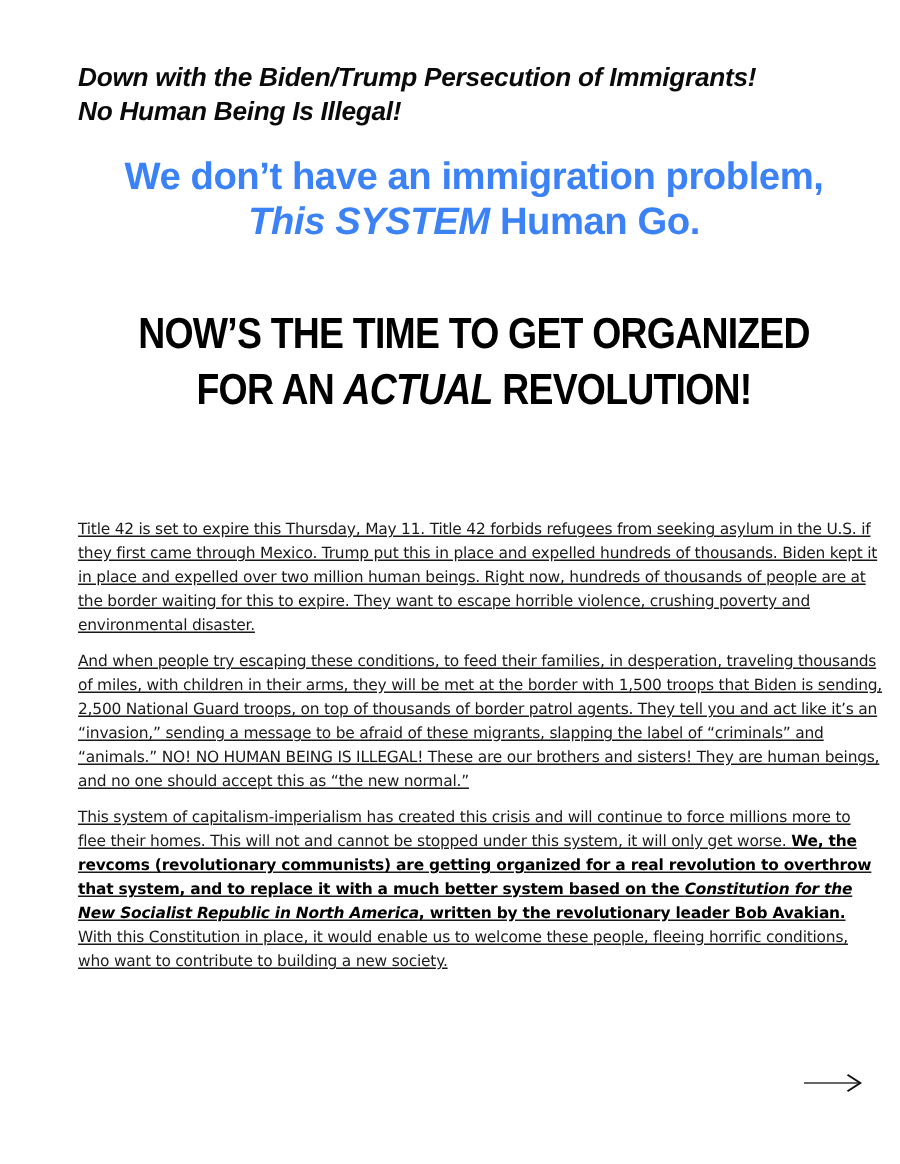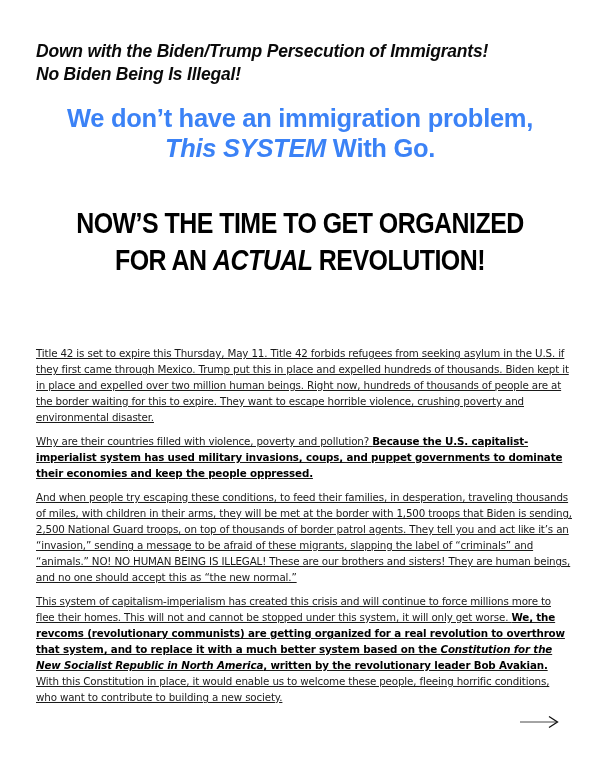--- a/index.html
+++ b/index.html
@@ -1,17 +1,17 @@
 <!DOCTYPE html>
 <html><head>
 <meta charset="utf-8">
 <style>
   html, body { margin: 0; padding: 0; background: #ffffff; }
   body { width: 600px; height: 776px; position: relative; overflow: hidden; color: #111; }
-  .page { position: absolute; left: 0; top: 0; width: 551px; height: 776px; }
+  .page { position: absolute; left: 16px; top: 0; width: 551px; height: 776px; }
 
   .kicker {
     position: absolute; left: 36px; top: 40px; width: 540px;
     font-family: "Liberation Sans", sans-serif;
     font-weight: bold; font-style: italic;
     font-size: 17.5px; line-height: 23px; letter-spacing: -0.2px;
     color: #0a0a0a;
   }
   .kicker div { white-space: nowrap; }
 
@@ -49,36 +49,35 @@
     position: absolute; left: 520px; top: 715px; width: 40px; height: 14px;
   }
 </style>
 </head>
 <body>
 
 <div class="page">
 
   <div class="kicker">
     <div>Down with the Biden/Trump Persecution of Immigrants!</div>
-    <div>No Biden Being Is Illegal!</div>
+    <div>No Human Being Is Illegal!</div>
   </div>
 
   <div class="headline">
     <div>We don’t have an immigration problem,</div>
-    <div><span class="ital">This SYSTEM</span><span> With Go.</span></div>
+    <div><span class="ital">This SYSTEM</span><span> Human Go.</span></div>
   </div>
 
   <div class="banner">
     <div>NOW’S THE TIME TO GET ORGANIZED</div>
     <div><span>FOR AN </span><span class="ital">ACTUAL</span><span> REVOLUTION!</span></div>
   </div>
 
   <div class="body">
     <p>Title 42 is set to expire this Thursday, May 11. Title 42 forbids refugees from seeking asylum in the U.S. if they first came through Mexico. Trump put this in place and expelled hundreds of thousands. Biden kept it in place and expelled over two million human beings. Right now, hundreds of thousands of people are at the border waiting for this to expire. They want to escape horrible violence, crushing poverty and environmental disaster.</p>
-    <p><span>Why are their countries filled with violence, poverty and pollution? </span><b>Because the U.S. capitalist-imperialist system has used military invasions, coups, and puppet governments to dominate their economies and keep the people oppressed.</b></p>
     <p>And when people try escaping these conditions, to feed their families, in desperation, traveling thousands of miles, with children in their arms, they will be met at the border with 1,500 troops that Biden is sending, 2,500 National Guard troops, on top of thousands of border patrol agents. They tell you and act like it’s an “invasion,” sending a message to be afraid of these migrants, slapping the label of “criminals” and “animals.” NO! NO HUMAN BEING IS ILLEGAL! These are our brothers and sisters! They are human beings, and no one should accept this as “the new normal.”</p>
     <p><span>This system of capitalism-imperialism has created this crisis and will continue to force millions more to flee their homes. This will not and cannot be stopped under this system, it will only get worse. </span><b><span>We, the revcoms (revolutionary communists) are getting organized for a real revolution to overthrow that system, and to replace it with a much better system based on the </span><i>Constitution for the New Socialist Republic in North America</i><span>, written by the revolutionary leader Bob Avakian.</span></b><span> With this Constitution in place, it would enable us to welcome these people, fleeing horrific conditions, who want to contribute to building a new society.</span></p>
   </div>
 
   <svg class="next-arrow" viewBox="0 0 40 14" xmlns="http://www.w3.org/2000/svg">
     <line x1="0" y1="7" x2="37" y2="7" stroke="#333" stroke-width="0.9"></line>
     <polyline points="29,1.5 37.5,7 29,12.5" fill="none" stroke="#111" stroke-width="1.3"></polyline>
   </svg>
 
 </div>

